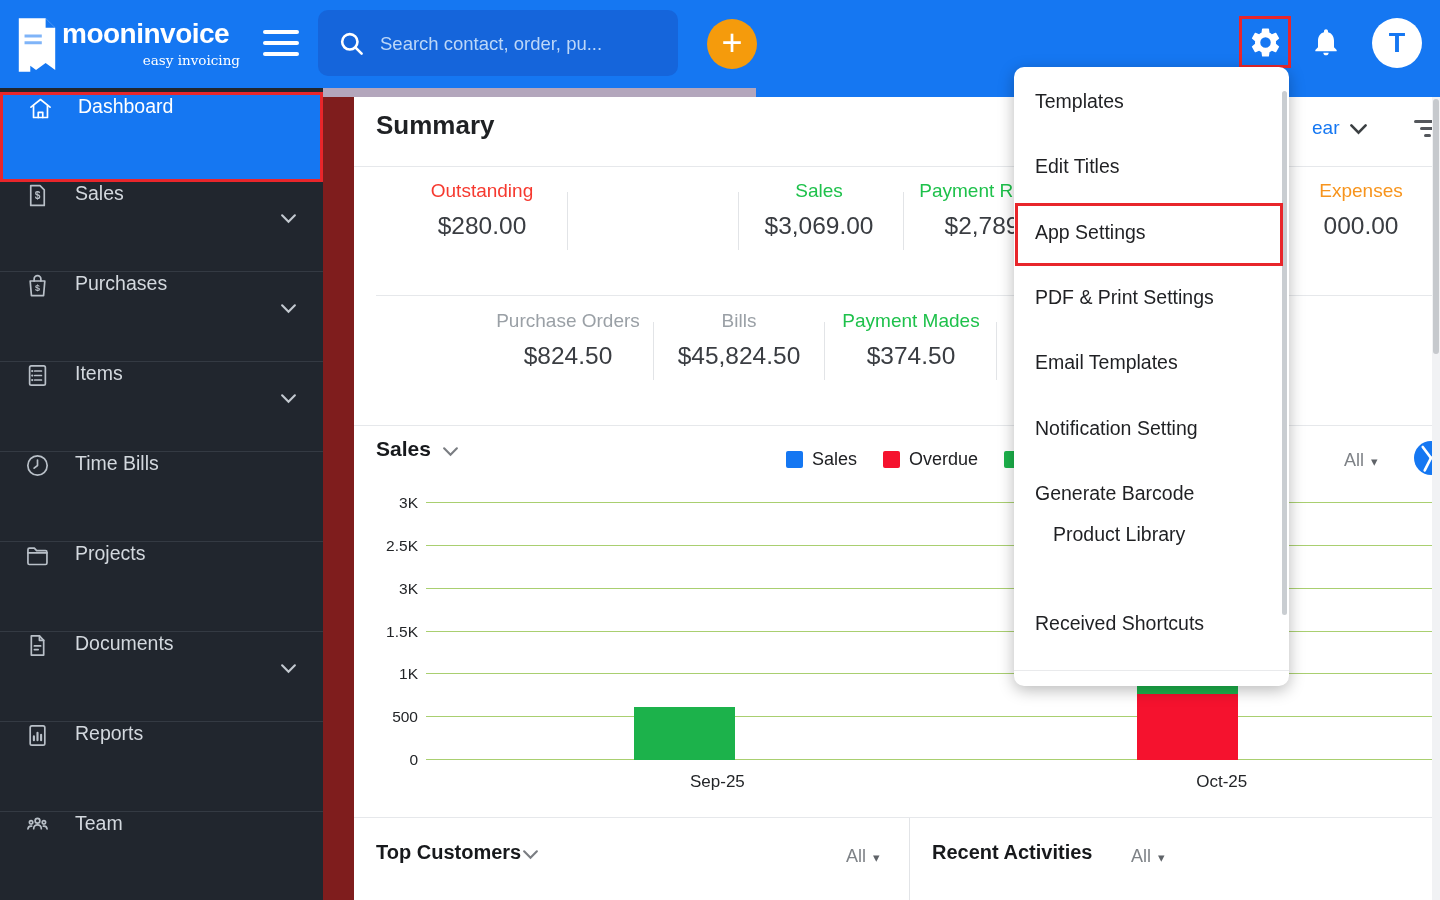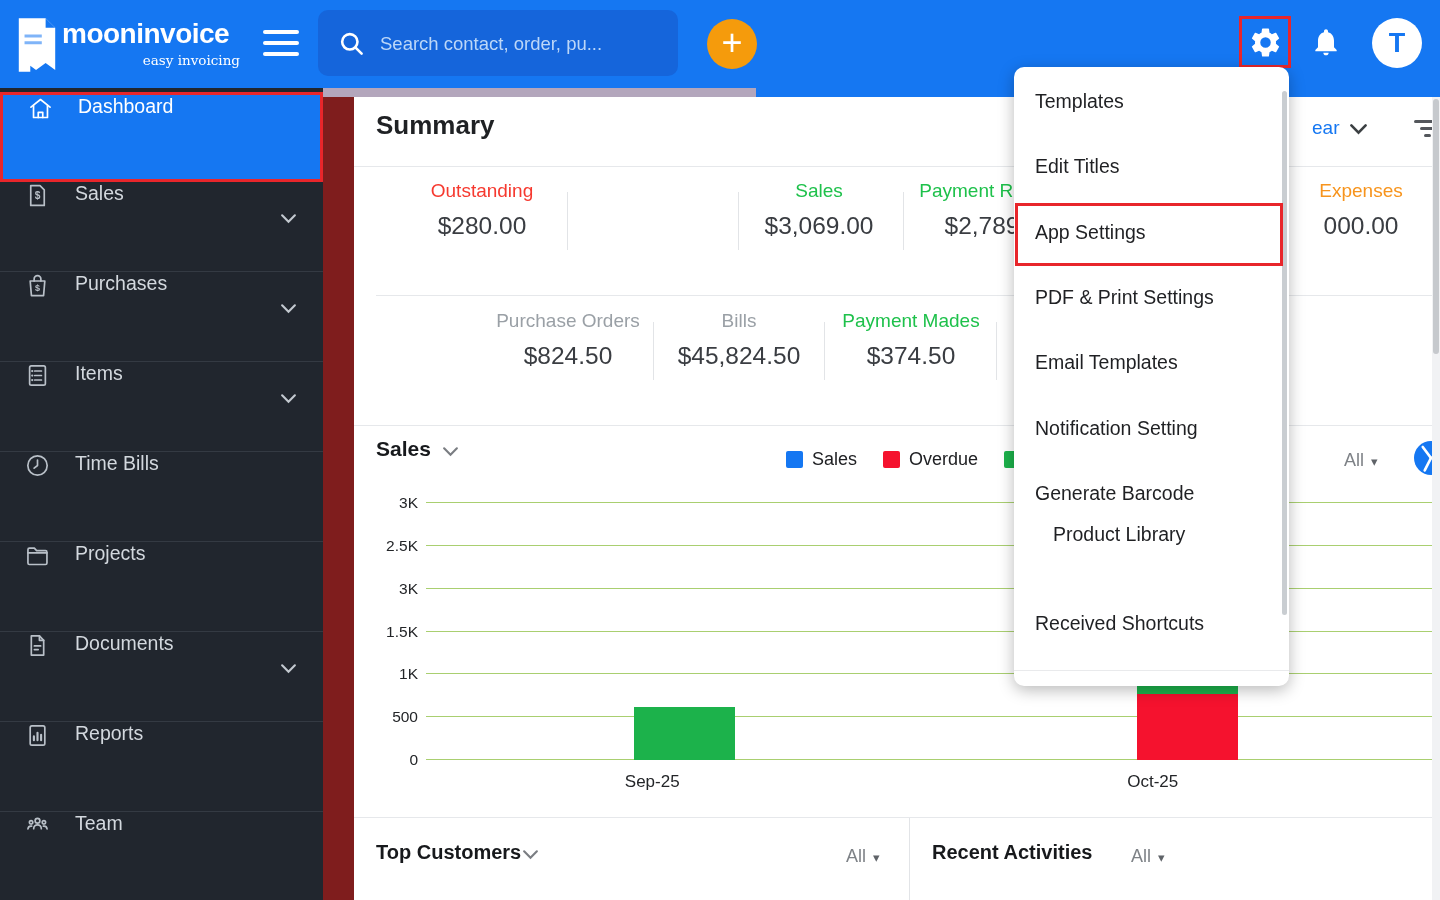--- a/index.html
+++ b/index.html
@@ -64,21 +64,21 @@
   .legend .li{display:flex;align-items:center;gap:9px;font-size:18px;color:#202124;}
   .legend .sq{width:17px;height:17px;border-radius:2px;}
   .allsel{position:absolute;font-size:18px;color:#7E8287;cursor:pointer;}
   .allsel .tri{color:#5F6368;font-size:13px;margin-left:7px;}
   .all-chart{left:990px;top:353px;}
   .pie-ico{position:absolute;left:1060px;top:344px;cursor:pointer;}
   .plot{position:absolute;left:72px;top:406px;width:1015px;height:257px;}
   .grid{position:absolute;left:0;right:0;height:1px;background:#A9CF70;}
   .ylab{position:absolute;width:58px;left:-66px;text-align:right;font-size:15.5px;color:#232528;transform:translateY(50%);}
   .bar-seg{position:absolute;width:101px;}
-  .xlab{position:absolute;top:675px;width:120px;text-align:left;font-size:17px;color:#232528;}
+  .xlab{position:absolute;top:675px;width:120px;text-align:right;font-size:17px;color:#232528;}
   
   .panel-title{position:absolute;top:744px;font-size:20px;font-weight:700;color:#17191C;}
   .tc-chev{position:absolute;left:168px;top:752px;cursor:pointer;}
   .all-tc{left:492px;top:749px;} .all-ra{left:777px;top:749px;}
   
   .menu{position:absolute;left:1014px;top:67px;width:275px;height:619px;background:#fff;border-radius:10px;
         box-shadow:0 4px 16px rgba(0,0,0,.28);overflow:hidden;z-index:40;}
   .menu-item{position:absolute;left:0;right:6px;height:48px;line-height:48px;padding-left:21px;
              font-size:19.5px;color:#1F2023;cursor:pointer;}
   .menu-redbox{position:absolute;left:1px;width:262px;height:57px;border:3px solid #E8262B;box-sizing:content-box;z-index:2;}

